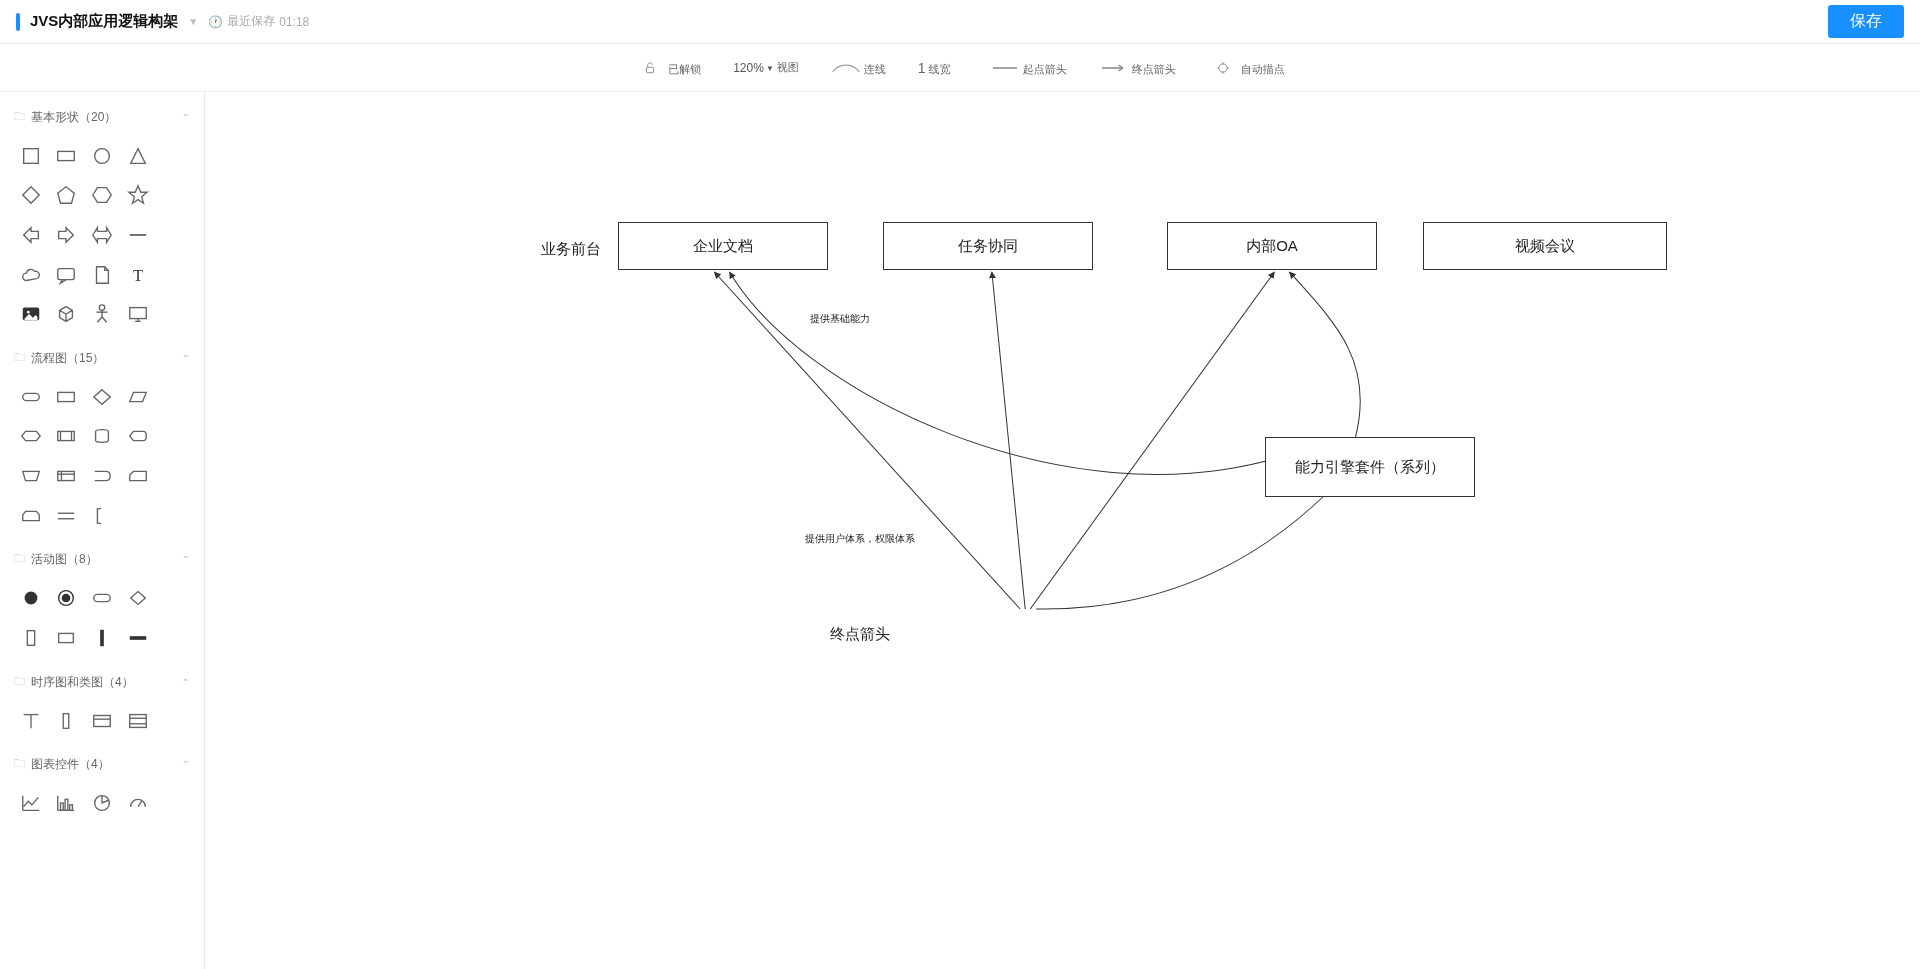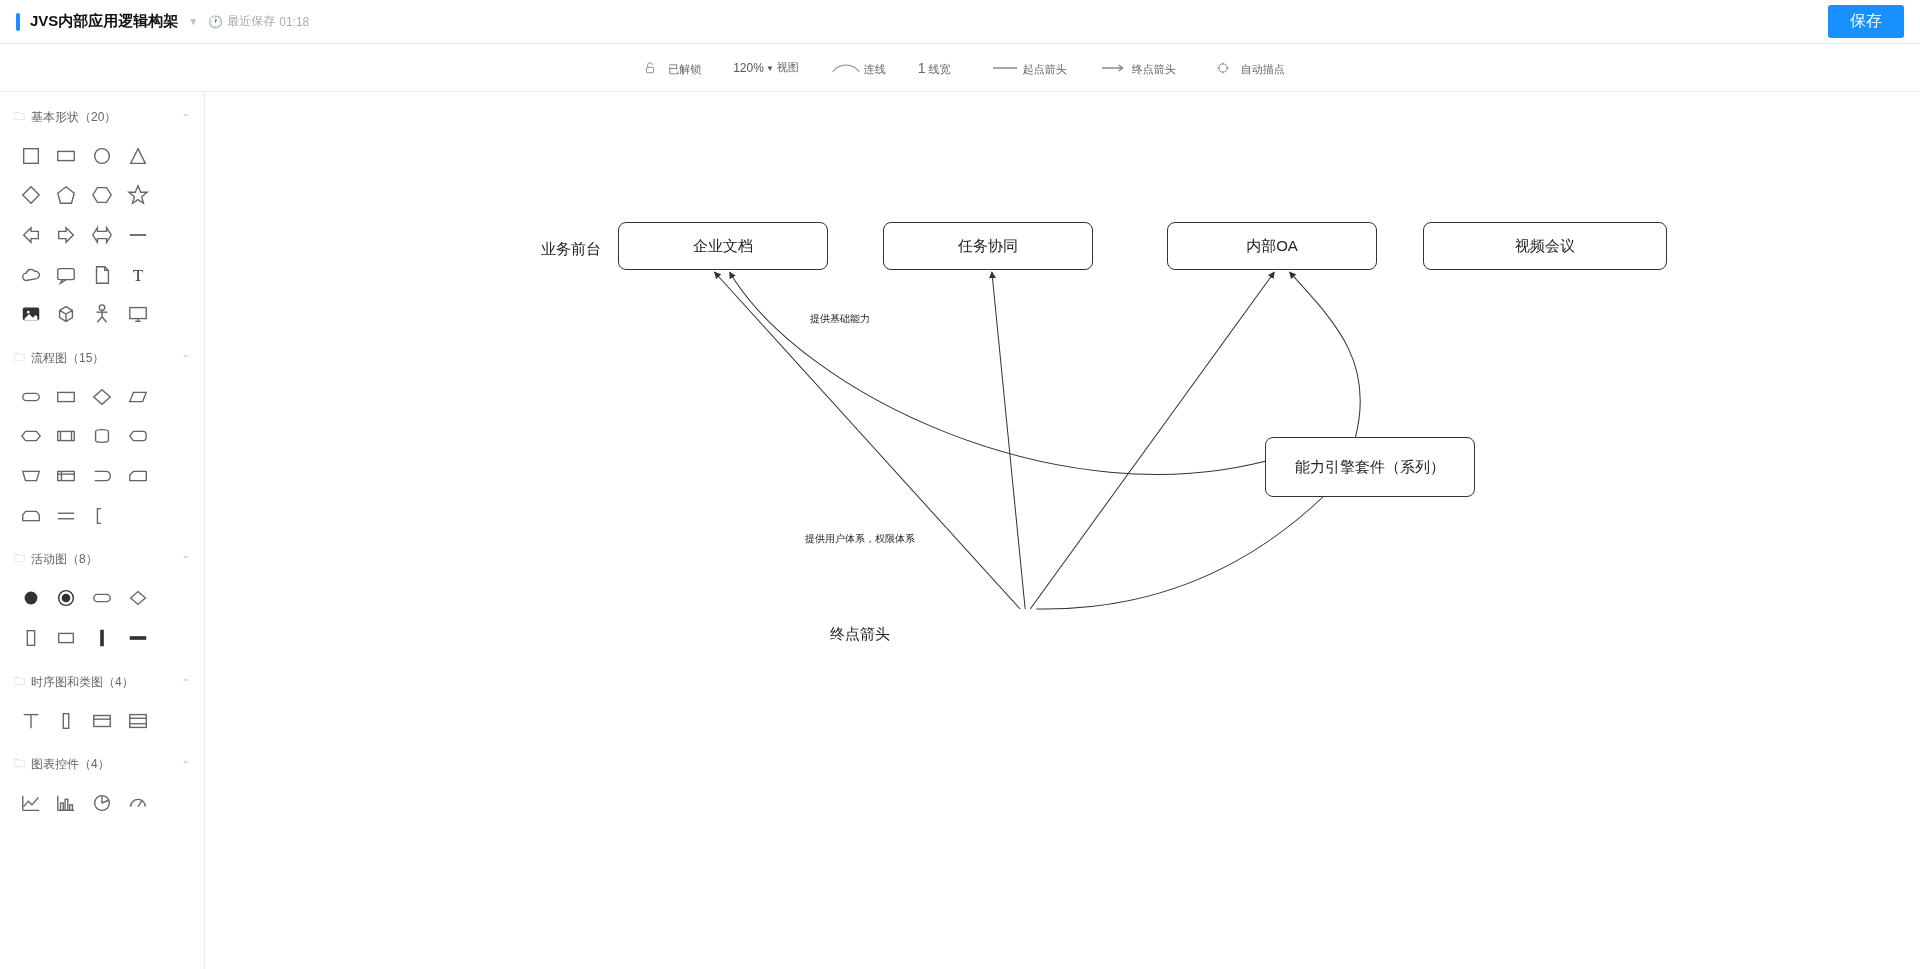--- a/index.html
+++ b/index.html
@@ -153,21 +153,21 @@
     .canvas {
       position: relative;
       width: 100%;
       height: 100%;
       min-width: 1700px;
       min-height: 900px;
     }
     .diagram-box {
       position: absolute;
       border: 1px solid #333;
-      border-radius: 8px;
+      border-radius: 0;
       background: #fff;
       display: flex;
       align-items: center;
       justify-content: center;
       font-size: 15px;
       color: #222;
     }
     .plain-label {
       position: absolute;
       font-size: 15px;

